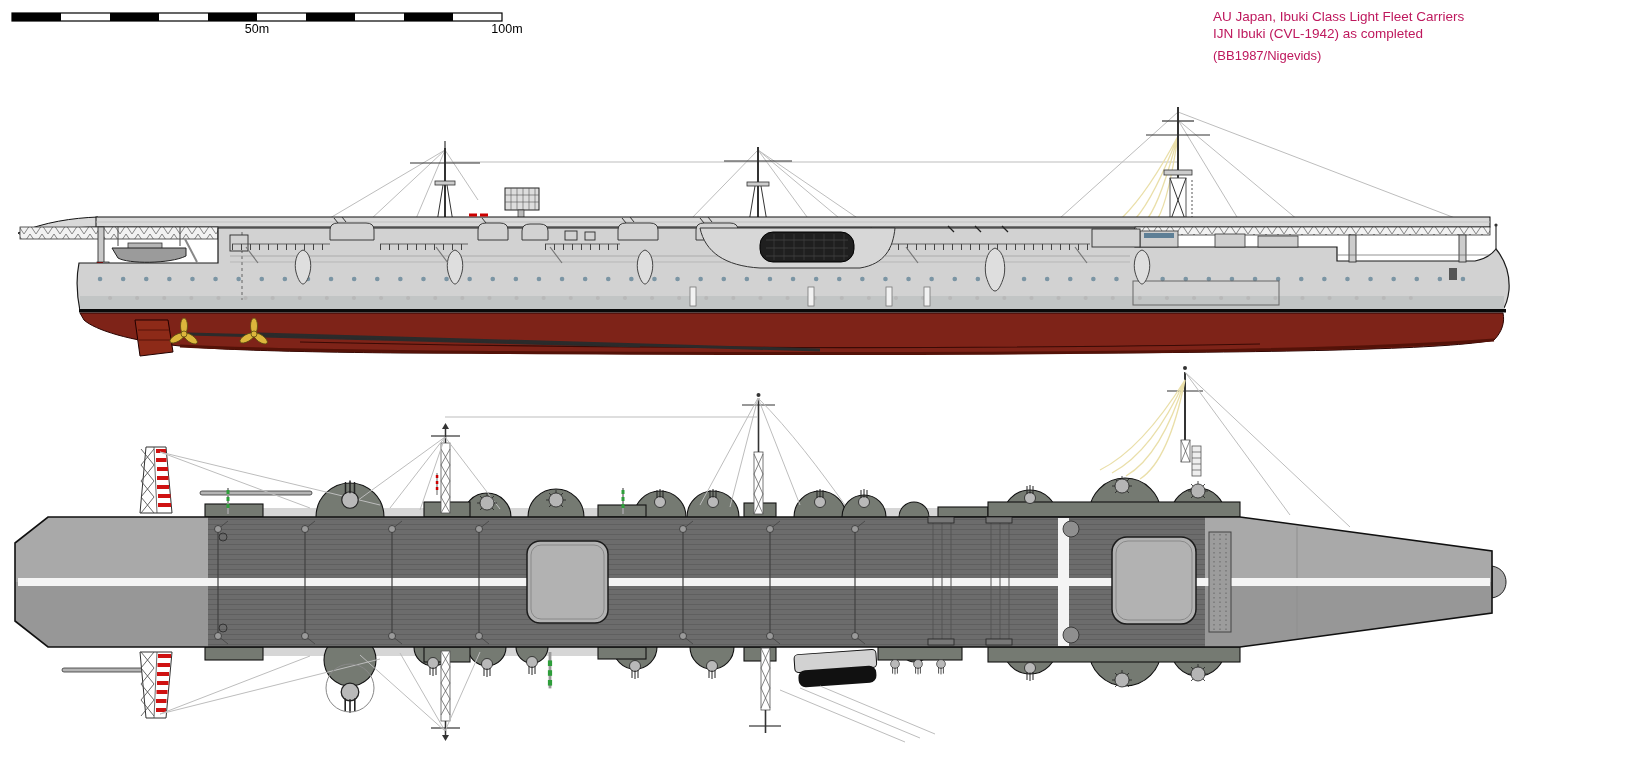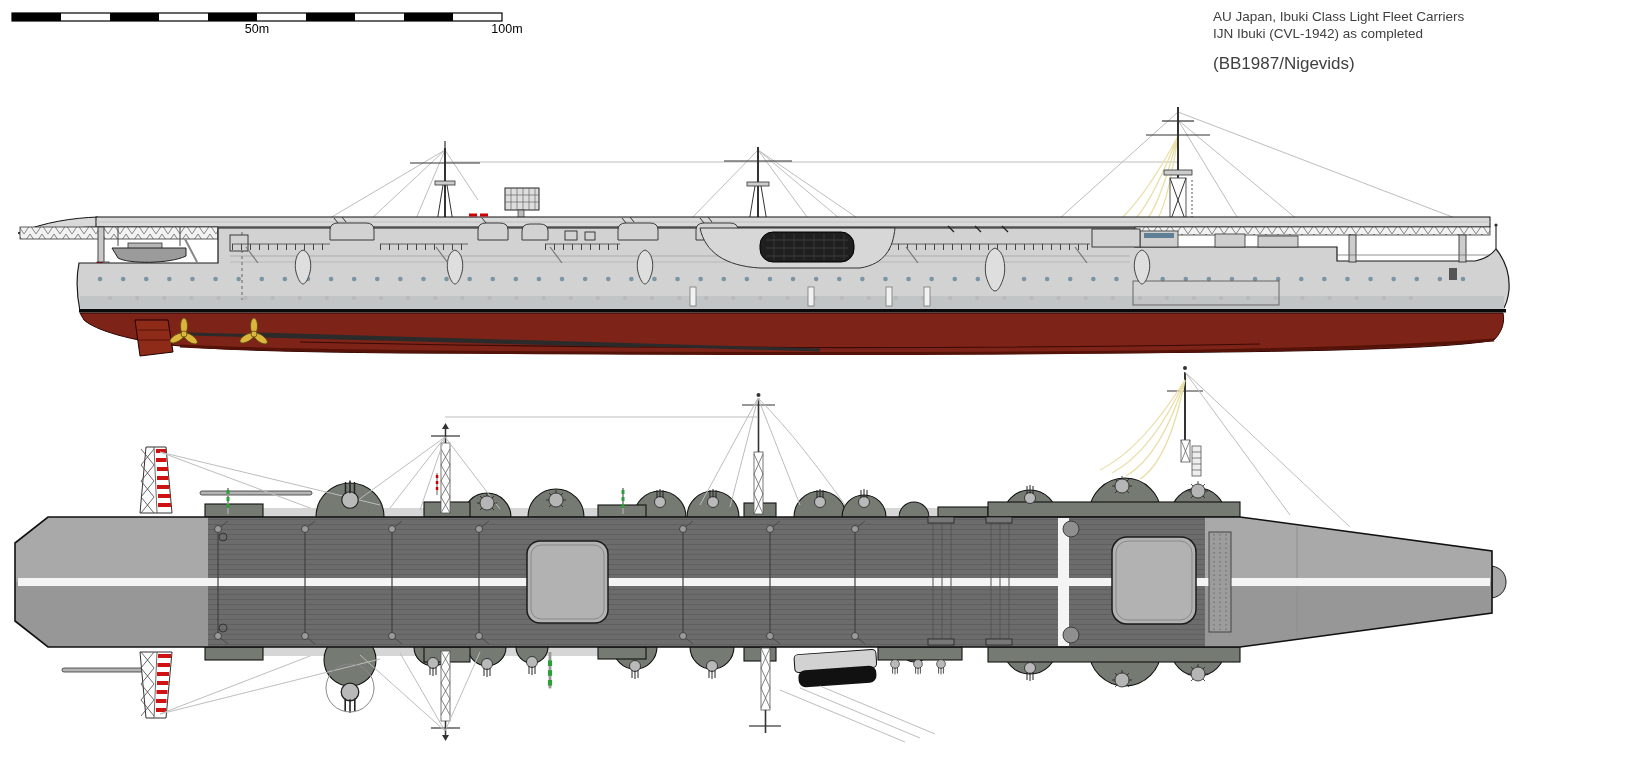--- a/index.html
+++ b/index.html
@@ -1,20 +1,20 @@
 <!DOCTYPE html>
 <html style="--page_bg: #ffffff; --hull_gray: #d2d2d2; --hull_gray_shade: #c2c5c5; --deck_band: #d9d9d9; --hull_red: #7e2318; --hull_red_dark: #541208; --rudder_red: #8d2a18; --flight_deck_planked: #6c6c6c; --plank_line: #5e5e5e; --deck_light_upper: #a9a9a9; --deck_light_lower: #979797; --elevator_gray: #b2b2b2; --sponson_gray: #757a72; --tub_light: #c9c9c9; --centerline_white: #f4f4f4; --mast_stripe_red: #cf1212; --rigging_gray: #bdbdbd; --rigging_yellow: #eadfa9; --funnel_dark: #1f1f1f; --prop_gold: #dcb63c; --porthole_blue: #7b95a4; --marker_red: #cc0000; --signal_green: #2e9e3a;"><head>
 <meta charset="utf-8">
 <style>
   html,body{margin:0;padding:0;background:#fff;}
   .screen{position:relative;width:1636px;height:783px;background:var(--page_bg,#fff);overflow:hidden;
           font-family:"Liberation Sans", sans-serif;}
-  .title-block{position:absolute;left:1213px;top:8px;color:#404040;}
+  .title-block{position:absolute;left:1213px;top:8px;color:#be185d;}
   .title-line{font-size:13.5px;line-height:17px;white-space:nowrap;}
-  .title-credit{font-size:17px;line-height:14px;margin-top:15px;white-space:nowrap;}
+  .title-credit{font-size:13px;line-height:14px;margin-top:7px;white-space:nowrap;}
   svg{position:absolute;left:0;top:0;}
   text{font-family:"Liberation Sans", sans-serif;font-size:12.5px;fill:#000;}
   
   .hull{fill:var(--hull_gray);stroke:#1a1a1a;stroke-width:1.2;}
   .shade{fill:var(--hull_gray_shade);}
   .deckband{fill:var(--deck_band);stroke:#111;stroke-width:1;}
   .red{fill:var(--hull_red);stroke:#2a0503;stroke-width:1;}
   .rig{stroke:var(--rigging_gray);stroke-width:1;fill:none;}
   .rigy{stroke:var(--rigging_yellow);stroke-width:1.3;fill:none;}
   .sp{fill:var(--sponson_gray);stroke:#111;stroke-width:1.1;}

